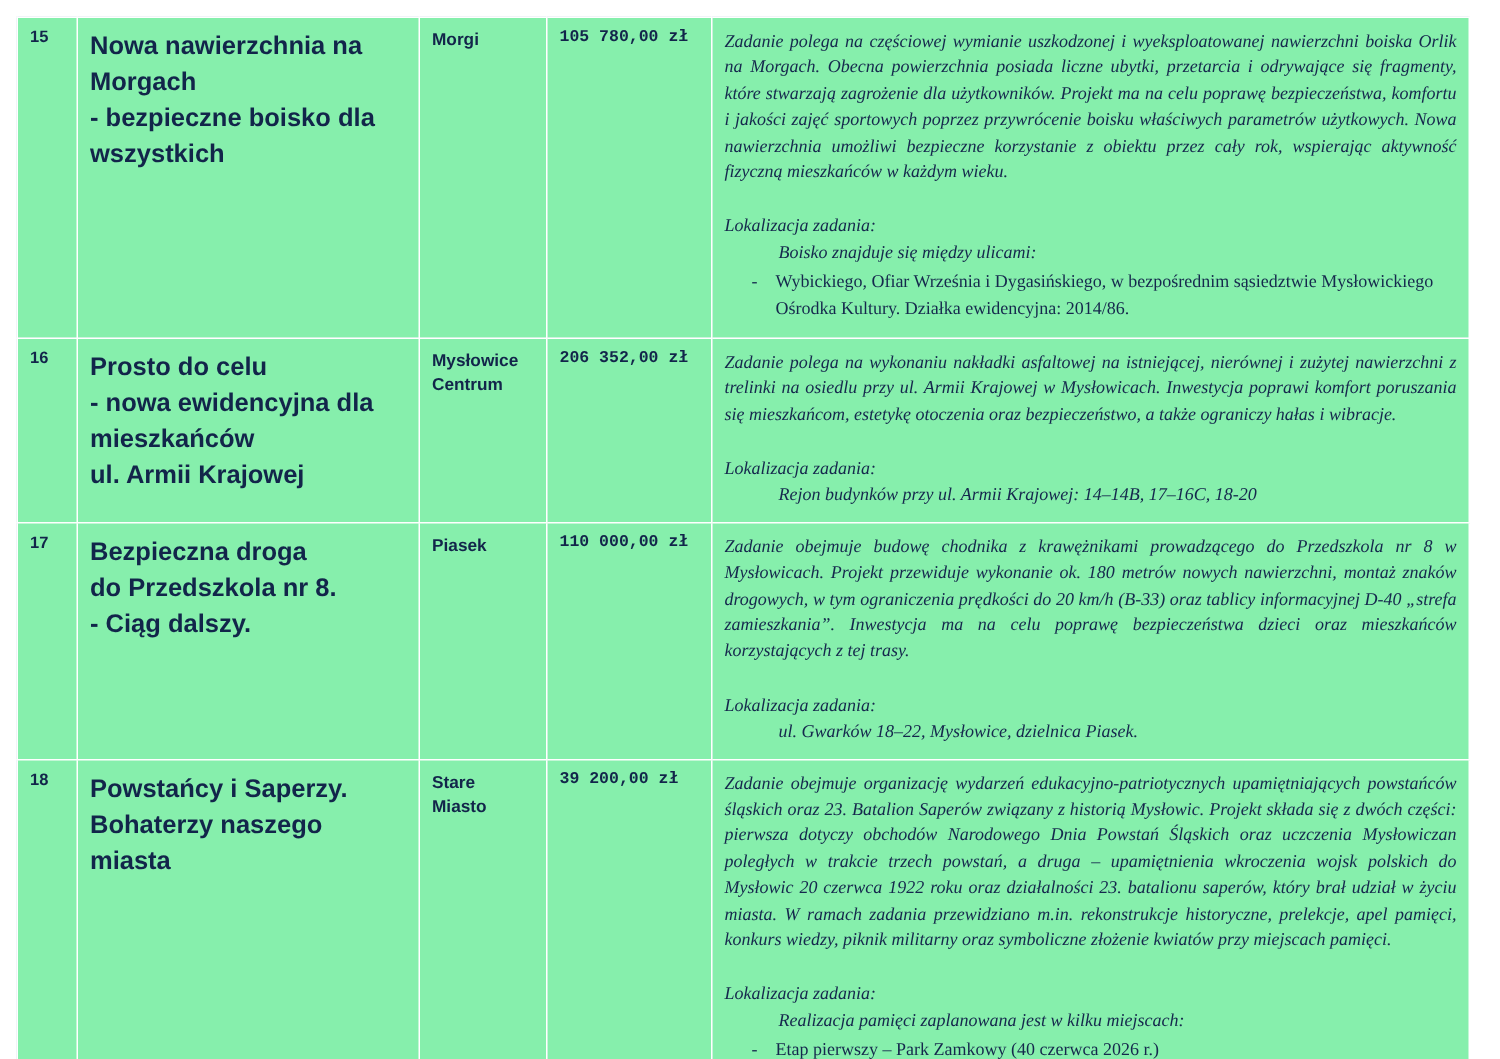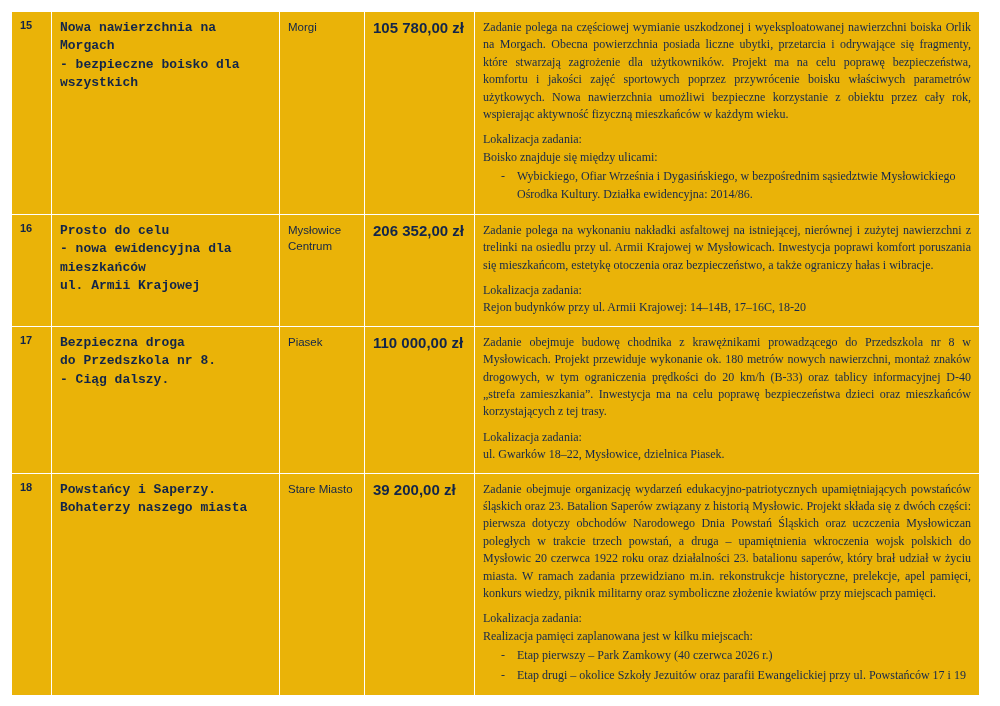--- a/index.html
+++ b/index.html
@@ -23,78 +23,78 @@
   table.proposals {
     border-collapse: collapse;
     table-layout: fixed;
     width: 968px;
     margin: 11px 0 0 11px;
     background: #c5cfe4;
   }
   table.proposals td {
     border: 1px solid #ffffff;
     vertical-align: top;
-    background: #eab308;
+    background: #86efac;
     padding: 7px 8px 9px 8px;
   }
   col.c-num   { width: 40px; }
   col.c-title { width: 228px; }
   col.c-dist  { width: 85px; }
   col.c-cost  { width: 110px; }
   col.c-desc  { width: 505px; }
 
   td.num {
     font-family: "Liberation Sans", sans-serif;
     font-weight: bold;
     font-size: 11px;
     text-align: left;
     padding-left: 9px;
     padding-top: 8px;
     color: #12254a;
   }
   td.title {
-    font-family: Liberation Mono, monospace;
-    font-weight: bold;
-    font-size: 13px;
+    font-family: Liberation Sans, sans-serif;
+    font-weight: bold;
+    font-size: 17px;
     line-height: 1.42;
     color: #12254a;
     padding-top: 19px;
     padding-left: 12px;
   }
   td.dist {
     font-family: "Liberation Sans", sans-serif;
-    font-weight: normal;
+    font-weight: bold;
     font-size: 11.5px;
     line-height: 1.42;
     color: #12254a;
     padding-top: 19px;
     padding-left: 10px;
   }
   td.cost {
-    font-family: Liberation Sans, sans-serif;
-    font-weight: bold;
-    font-size: 15px;
+    font-family: Liberation Mono, monospace;
+    font-weight: bold;
+    font-size: 11px;
     color: #12254a;
     padding-top: 19px;
     padding-left: 10px;
     white-space: nowrap;
   }
   td.desc {
     font-family: "Liberation Serif", serif;
     font-size: 12px;
     line-height: 1.45;
     text-align: justify;
     color: #15284d;
     padding-top: 8px;
     padding-left: 10px;
     padding-right: 12px;
   }
-  td.desc p { margin: 0; }
-  td.desc p + p { margin-top: 8px; }
-  td.desc p.nogap + p.nogap { margin-top: 0; }
+  td.desc p { margin: 0; font-style: italic; }
+  td.desc p + p { margin-top: 19px; }
+  td.desc p.nogap + p.nogap { margin-top: 0; margin-left: 36px; }
   ul.bullets {
     margin: 2px 0 0 0;
     padding: 0 0 0 34px;
     list-style: none;
   }
   ul.bullets li {
     position: relative;
     margin-bottom: 2px;
     text-align: left;
   }

